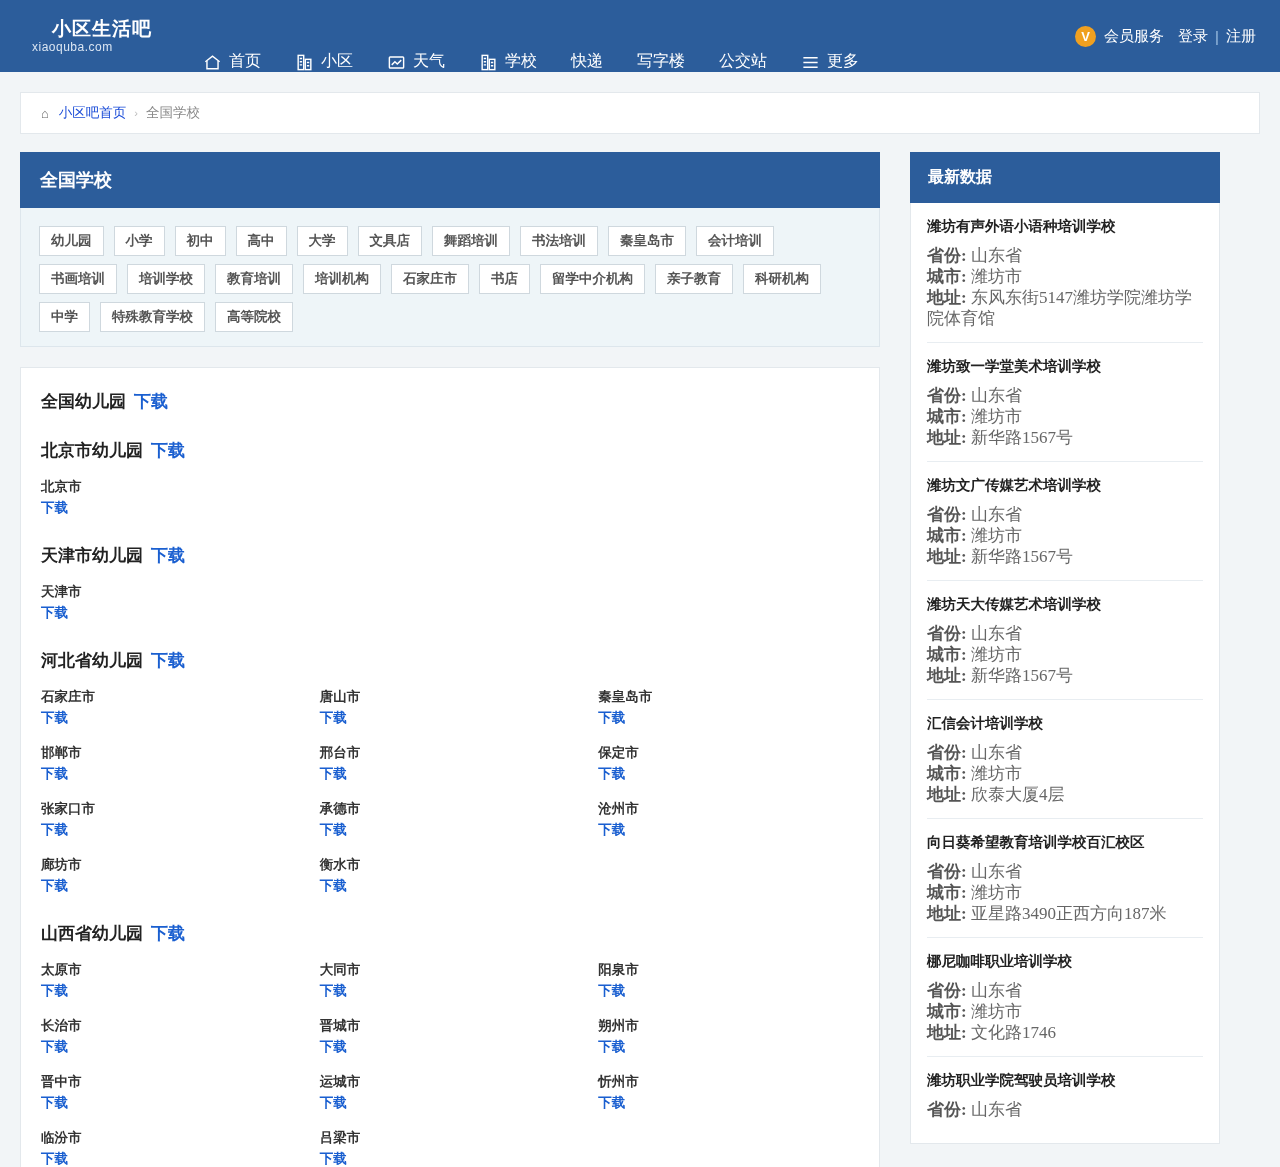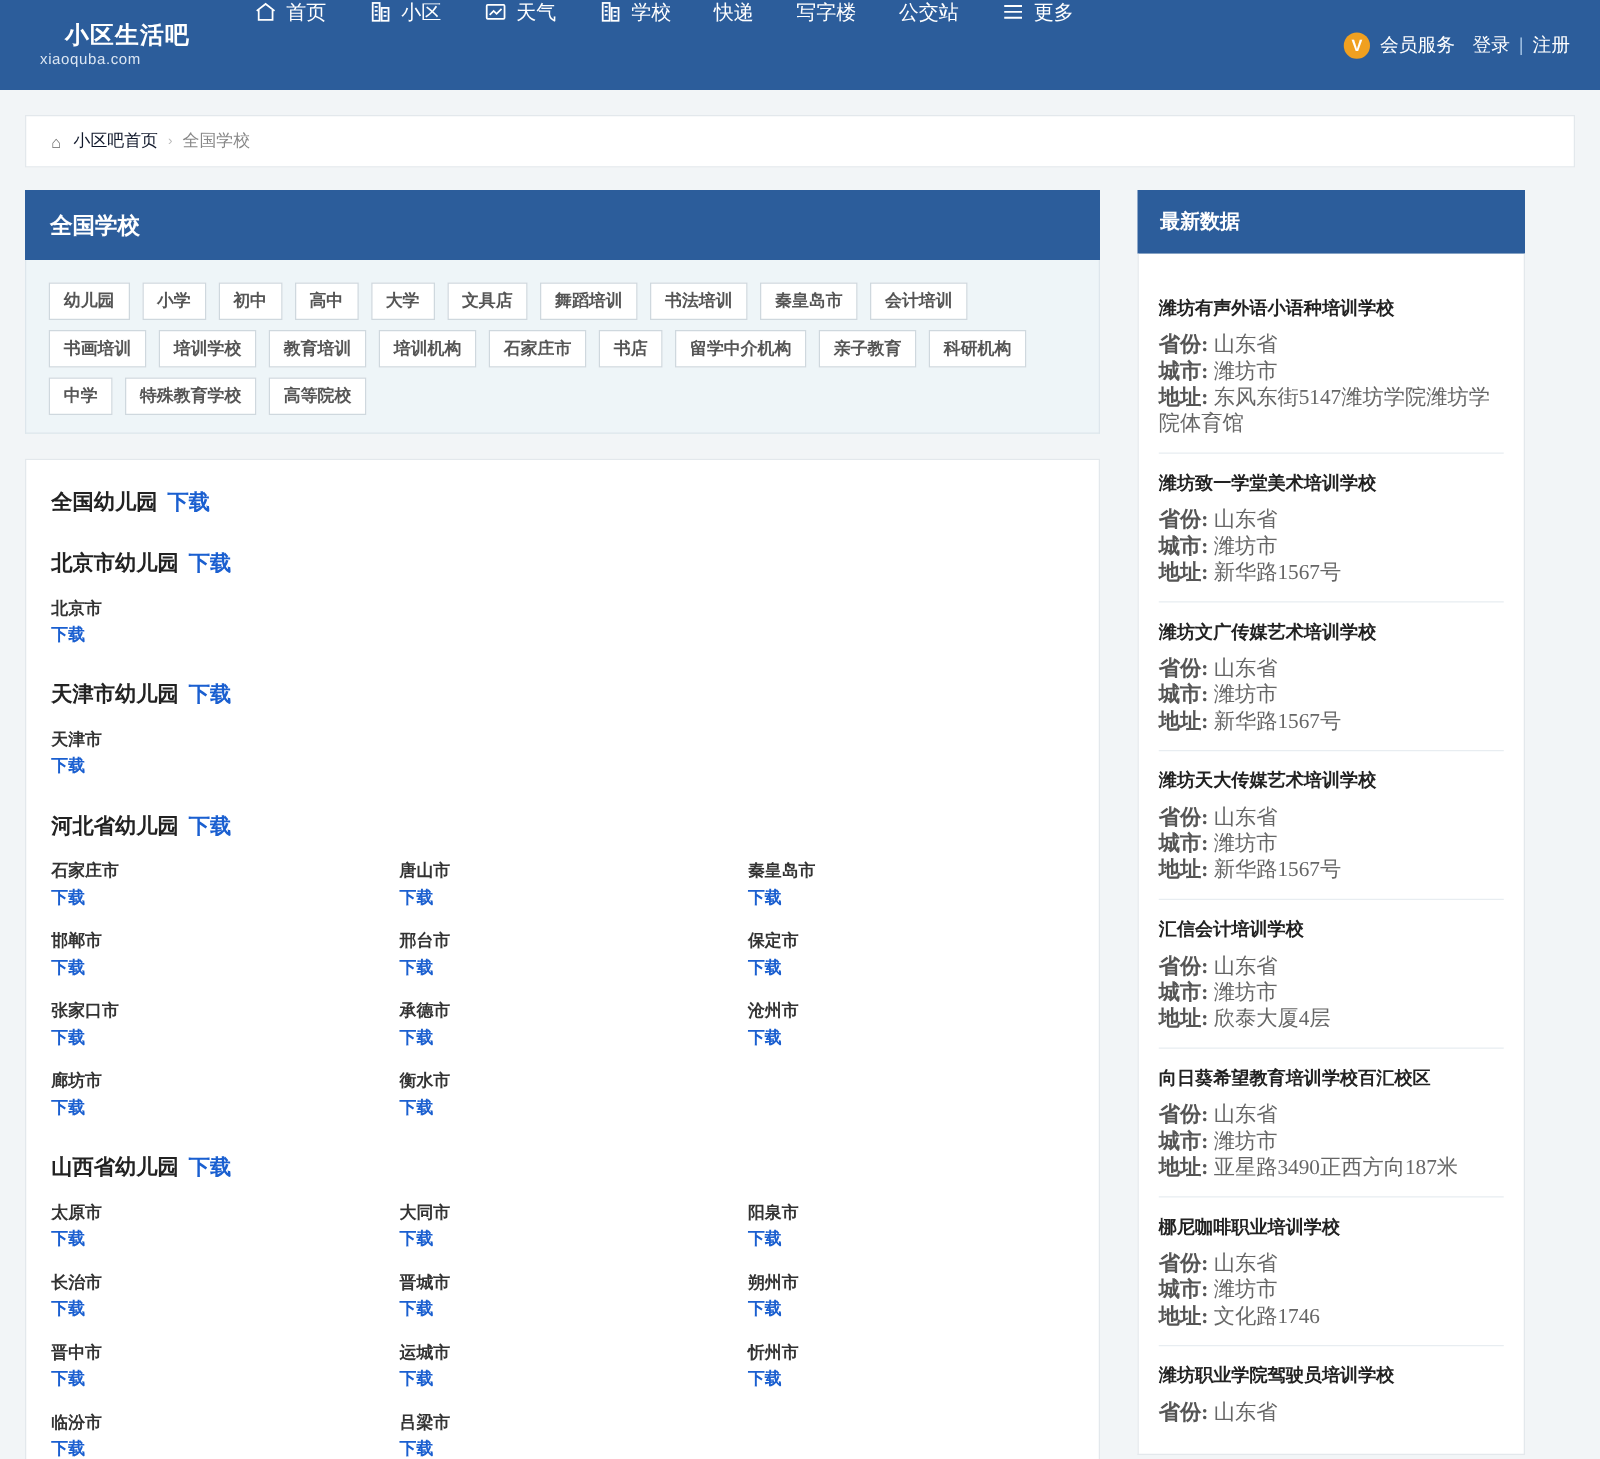--- a/index.html
+++ b/index.html
@@ -45,21 +45,21 @@
     color: #dbe6f3;
   }
   .nav {
     display: flex;
     align-items: center;
     flex: 1;
     height: 100%;
   }
   .nav-item {
     display: flex;
-    align-items: flex-start;
+    align-items: flex-end;
     gap: 7px;
     padding: 0 17px;
     height: 100%;
     font-size: 16px;
     color: #ffffff;
     text-decoration: none;
     cursor: pointer;
   }
   .nav-ico { display: inline-block; width: 19px; height: 19px; position: relative; }
   .nav-right {
@@ -94,21 +94,21 @@
     border: 1px solid #e3e8ec;
     height: 42px;
     display: flex;
     align-items: center;
     padding: 0 20px;
     font-size: 13.5px;
     color: #888;
     gap: 8px;
     margin-bottom: 18px;
   }
-  .crumb a { color: #0f172a; text-decoration: none; cursor: pointer; }
+  .crumb a { color: #1d4ed8; text-decoration: none; cursor: pointer; }
   .crumb .home-ico { font-size: 13px; color:#666; margin-right:2px;}
   .crumb .arrow { color: #bbb; font-size: 11px; }
 
   
   .panel-head {
     background: #2c5d9b;
     color: #fff;
     font-size: 18px;
     font-weight: bold;
     padding: 16px 20px;
@@ -182,21 +182,21 @@
     background: #2c5d9b;
     color: #fff;
     font-size: 16px;
     font-weight: bold;
     padding: 15px 18px;
   }
   .side-body {
     background: #fff;
     border: 1px solid #e3e8ec;
     border-top: none;
-    padding: 20px 16px 10px 16px;
+    padding: 0 16px 10px 16px;
   }
   .school {
     padding: 14px 0 13px 0;
     border-bottom: 1px solid #e8edf1;
   }
   .school:last-child { border-bottom: none; }
   .school-name {
     font-size: 14.5px;
     color: #222;
     font-weight: bold;

